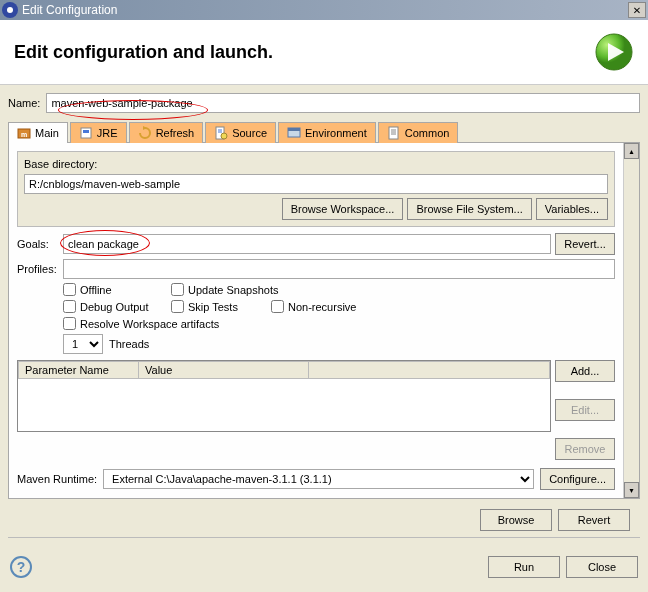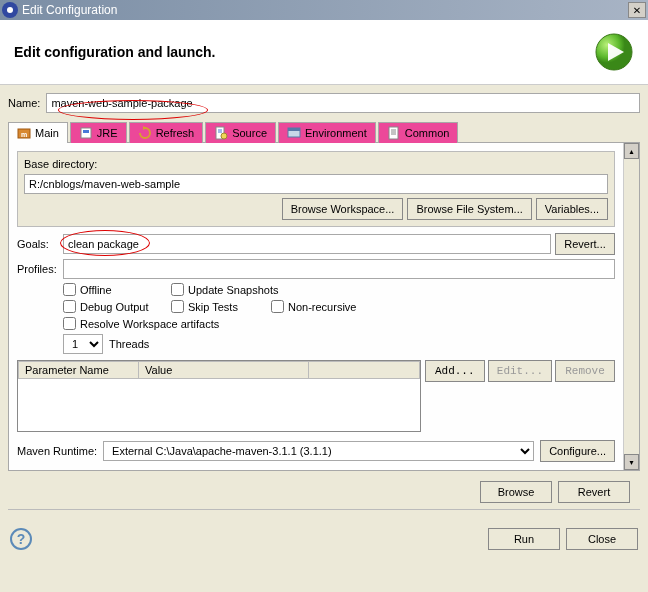--- a/index.html
+++ b/index.html
@@ -5,31 +5,31 @@
 * { box-sizing: border-box; margin: 0; padding: 0; }
 body { font-family: Tahoma, Arial, sans-serif; font-size: 11px; background: #ece9d8; width: 648px; height: 592px; overflow: hidden; }
 
 .titlebar { background: linear-gradient(to right, #7b8ea5, #a8b4c5); height: 20px; display: flex; align-items: center; padding: 8px 2px; }
 .titlebar .icon { width: 16px; height: 16px; margin-right: 4px; background: #3048a0; border-radius: 50%; position: relative; }
 .titlebar .icon::after { content: ''; position: absolute; top: 5px; left: 5px; width: 6px; height: 6px; background: #fff; border-radius: 50%; }
 .titlebar .title { color: #fff; font-size: 12px; flex: 1; }
 .titlebar .closebtn { width: 18px; height: 16px; background: #d4d0c8; border: 1px solid #888; display: flex; align-items: center; justify-content: center; font-size: 10px; cursor: pointer; }
 
 .header { background: #fff; padding: 12px 14px; border-bottom: 1px solid #ccc; display: flex; align-items: center; }
-.header .text { flex: 1; font-weight: bold; font-size: 14px; }
+.header .text { flex: 1; font-weight: bold; font-size: 18px; }
 .header .runicon { width: 40px; height: 40px; }
 
 .body { background: #ece9d8; padding: 8px 8px; }
 
 .namerow { display: flex; align-items: center; margin-bottom: 8px; }
 .namerow label { margin-right: 6px; }
 .namerow input { flex: 1; height: 20px; padding: 0 4px; border: 1px solid #a8a8a8; background: #fff; font-family: inherit; font-size: 11px; }
 
 .tabs { display: flex; border-bottom: 1px solid #a8a8a8; }
-.tab { padding: 3px 8px; border: 1px solid #a8a8a8; border-bottom: none; background: #ec4899; margin-right: 2px; display: flex; align-items: center; gap: 4px; cursor: pointer; position: relative; top: 1px; }
+.tab { padding: 3px 8px; border: 1px solid #a8a8a8; border-bottom: none; background: #fdba74; margin-right: 2px; display: flex; align-items: center; gap: 4px; cursor: pointer; position: relative; top: 1px; }
 .tab.active { background: #fefefe; }
 .tab .ticon { width: 14px; height: 14px; display: inline-block; }
 
 .tabpanel { background: #fefefe; border: 1px solid #a8a8a8; padding: 8px; border-top: none; position: relative; }
 .scrollbar-v { position: absolute; right: 0; top: 0; bottom: 0; width: 16px; background: #ece9d8; border-left: 1px solid #ccc; }
 .scroll-arrow { height: 16px; background: #d4d0c8; border: 1px solid #888; display: flex; align-items: center; justify-content: center; font-size: 8px; cursor: pointer; }
 
 .group { border: 1px solid #bbb; background: #ece9d8; padding: 6px; margin-bottom: 6px; margin-right: 16px; }
 
 .row { display: flex; align-items: center; margin-bottom: 4px; }
@@ -48,21 +48,21 @@
 
 .threadsrow { margin-left: 46px; display: flex; align-items: center; gap: 6px; margin-bottom: 6px; margin-right: 16px; }
 .threadsrow select { width: 40px; }
 
 .paramtable { margin-left: 0; margin-right: 16px; display: flex; gap: 4px; }
 .tablewrap { flex: 1; border: 1px solid #888; background: #fff; height: 72px; }
 .tablewrap table { width: 100%; border-collapse: collapse; }
 .tablewrap th { background: #ece9d8; border: 1px solid #bbb; padding: 2px 6px; text-align: left; font-weight: normal; }
 .tablewrap th:nth-child(1) { width: 120px; }
 .tablewrap th:nth-child(2) { width: 170px; }
-.sidebtns { display: flex; flex-direction: row; gap: 3px; font-family: Liberation Mono, monospace; }
+.sidebtns { display: flex; flex-direction: column; gap: 17px; }
 .sidebtns .btn { min-width: 60px; }
 
 .mavenrow { display: flex; align-items: center; gap: 6px; margin-top: 8px; margin-right: 16px; }
 .mavenrow select { flex: 1; }
 
 .footer1 { display: flex; justify-content: flex-end; gap: 6px; padding: 10px 10px 6px; border-bottom: 1px solid #bbb; }
 .footer2 { display: flex; align-items: center; padding: 10px; }
 .footer2 .help { width: 22px; height: 22px; border: 2px solid #5b8ab8; border-radius: 50%; color: #5b8ab8; display: flex; align-items: center; justify-content: center; font-size: 14px; font-weight: bold; cursor: pointer; }
 .footer2 .spacer { flex: 1; }
 .footer2 .btn { min-width: 72px; }

